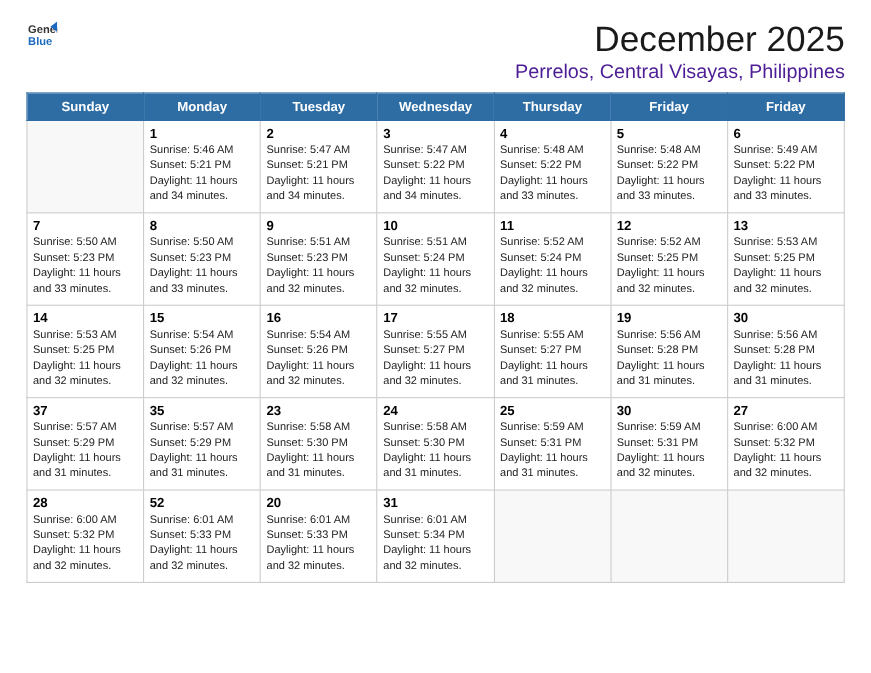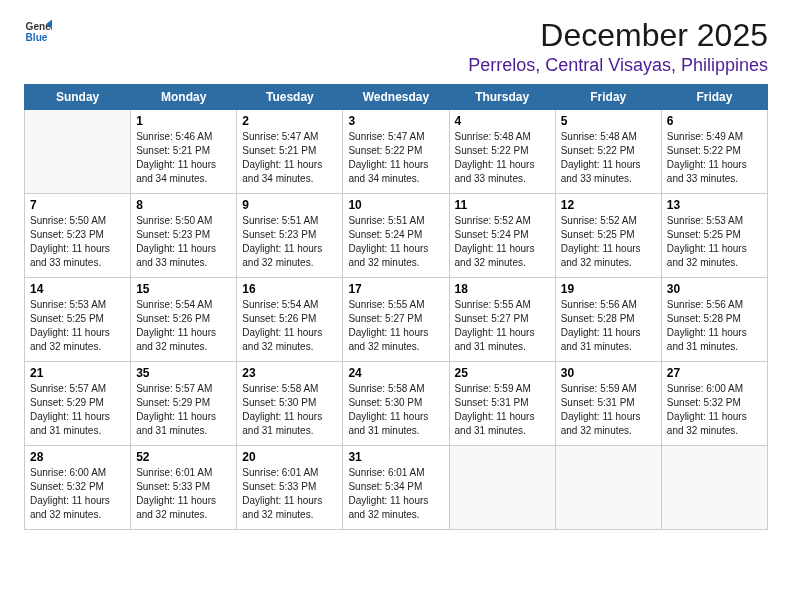--- a/index.html
+++ b/index.html
@@ -198,21 +198,21 @@
             <span class="day-number">19</span>
             <div class="day-info">Sunrise: 5:56 AM<br>Sunset: 5:28 PM<br>Daylight: 11 hours and 31 minutes.</div>
           </td>
           <td>
             <span class="day-number">30</span>
             <div class="day-info">Sunrise: 5:56 AM<br>Sunset: 5:28 PM<br>Daylight: 11 hours and 31 minutes.</div>
           </td>
         </tr>
         <tr>
           <td>
-            <span class="day-number">21</span>
+            <span class="day-number">37</span>
             <div class="day-info">Sunrise: 5:57 AM<br>Sunset: 5:29 PM<br>Daylight: 11 hours and 31 minutes.</div>
           </td>
           <td>
             <span class="day-number">35</span>
             <div class="day-info">Sunrise: 5:57 AM<br>Sunset: 5:29 PM<br>Daylight: 11 hours and 31 minutes.</div>
           </td>
           <td>
             <span class="day-number">23</span>
             <div class="day-info">Sunrise: 5:58 AM<br>Sunset: 5:30 PM<br>Daylight: 11 hours and 31 minutes.</div>
           </td>

